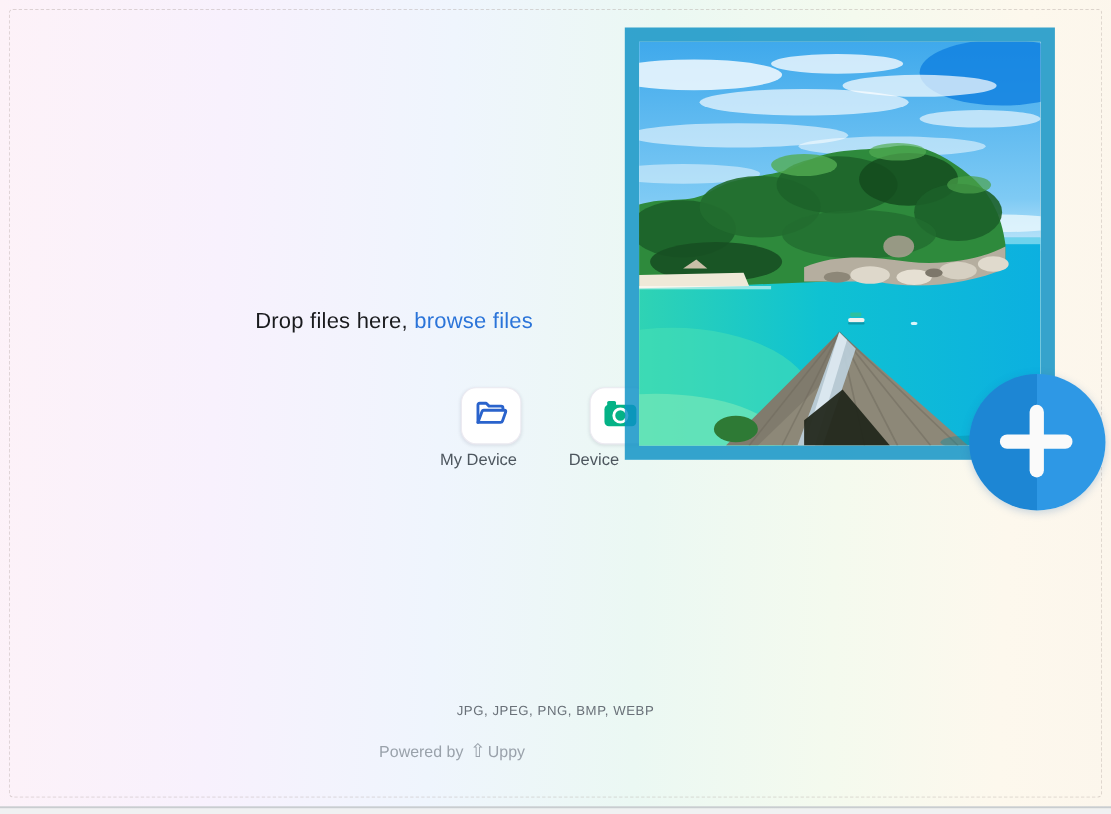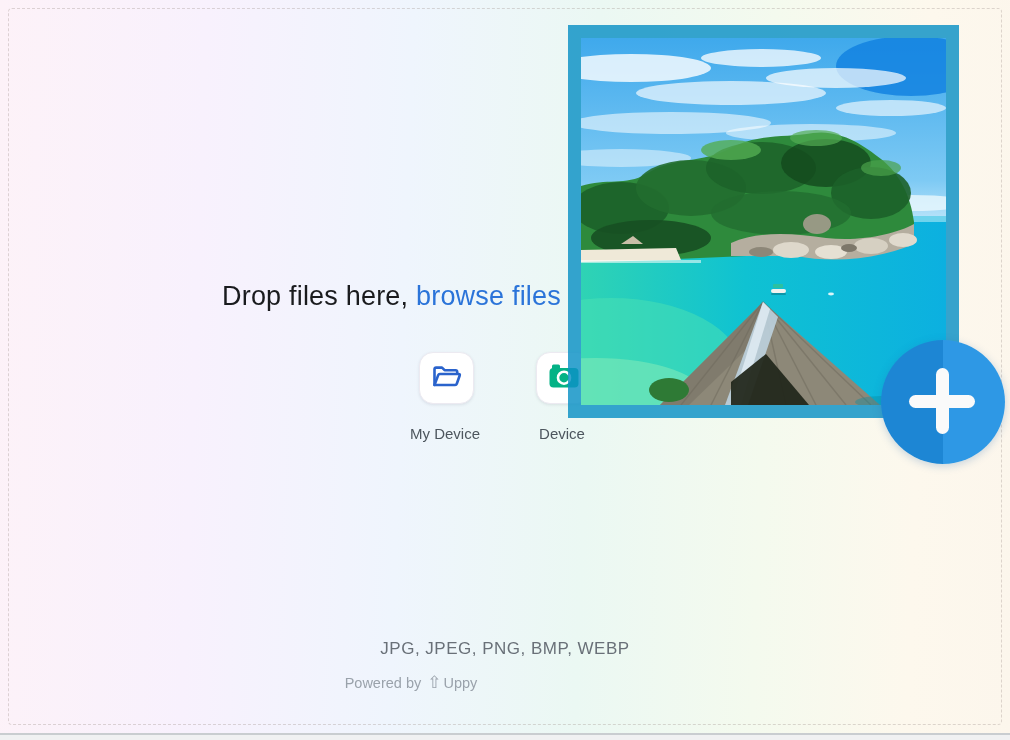--- a/index.html
+++ b/index.html
@@ -9,43 +9,43 @@
     background:linear-gradient(92deg,#fdf2f8 0%, #f8f1fd 20%, #eff5fd 40%, #ebf8f3 58%, #f4faee 75%, #fdf8ed 90%, #fcf6ec 100%);
   }
   .dashed-frame {
     position:absolute; left:8px; top:8px; right:8px; bottom:15px;
     border:1.5px dashed rgba(168,156,150,0.38); border-radius:4px; pointer-events:none;
   }
   .window-edge { position:absolute; left:0; top:733px; width:1010px; height:2px; background:#c9cdd0; }
   .window-below { position:absolute; left:0; top:735px; width:1010px; height:5px; background:#f0f1f2; }
 
   .drop-title {
-    position:absolute; left:222px; top:281px; z-index:2;
-    font-size:27px; color:#1a1b1e; white-space:pre; letter-spacing:0.2px;
+    position:absolute; left:232px; top:281px; z-index:2;
+    font-size:20px; color:#1a1b1e; white-space:pre; letter-spacing:0.2px;
   }
   .drop-title .browse { color:#2b74d9; cursor:pointer; }
 
   .src-btn {
     position:absolute; top:352px; width:53px; height:50px; z-index:2;
     background:#ffffff; border:1px solid #eceaf1; border-radius:14px;
     box-shadow:0 1px 3px rgba(40,40,70,0.10);
     display:flex; align-items:center; justify-content:center; cursor:pointer;
   }
   .src-btn.my-device { left:419px; }
   .src-btn.camera   { left:536px; }
   .src-label {
-    position:absolute; top:425px; width:90px; z-index:2; text-align:center;
+    position:absolute; top:410px; width:90px; z-index:2; 
     font-size:15px; color:#4d565e;
   }
   .src-label.my-device { left:400px; }
   .src-label.camera    { left:517px; }
 
   .types-line {
     position:absolute; left:0; top:639px; width:1010px; text-align:center;
-    font-size:17px; color:#697078; letter-spacing:0.5px; z-index:2;
+    font-size:12px; color:#697078; letter-spacing:0.5px; z-index:2;
   }
   .powered-line {
     position:absolute; left:0; top:672px; width:822px; text-align:center;
     font-size:14.5px; color:#9aa2ab; z-index:2;
   }
   .powered-line .uppy-arrow { font-size:17px; margin:0 2px 0 6px; color:#9aa2ab; }
 
   
   .drag-preview {
     position:absolute; left:568px; top:25px; width:391px; height:393px;

